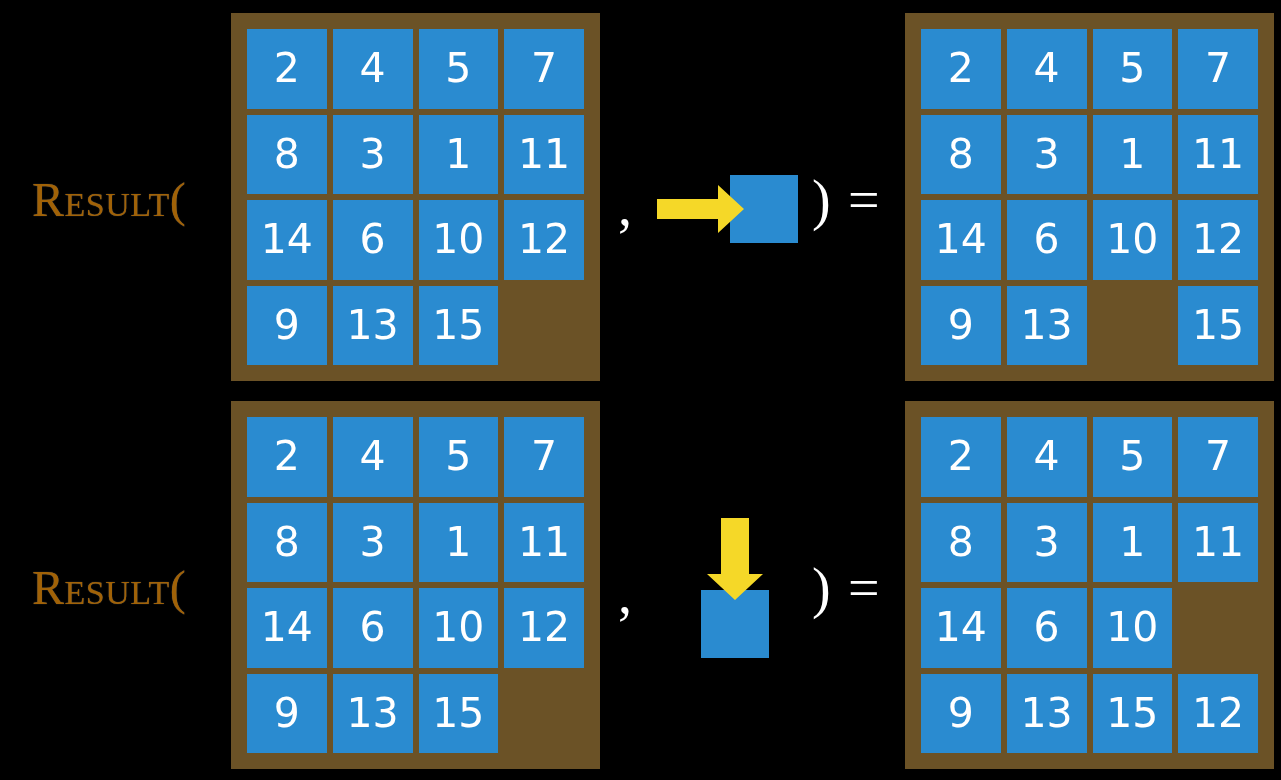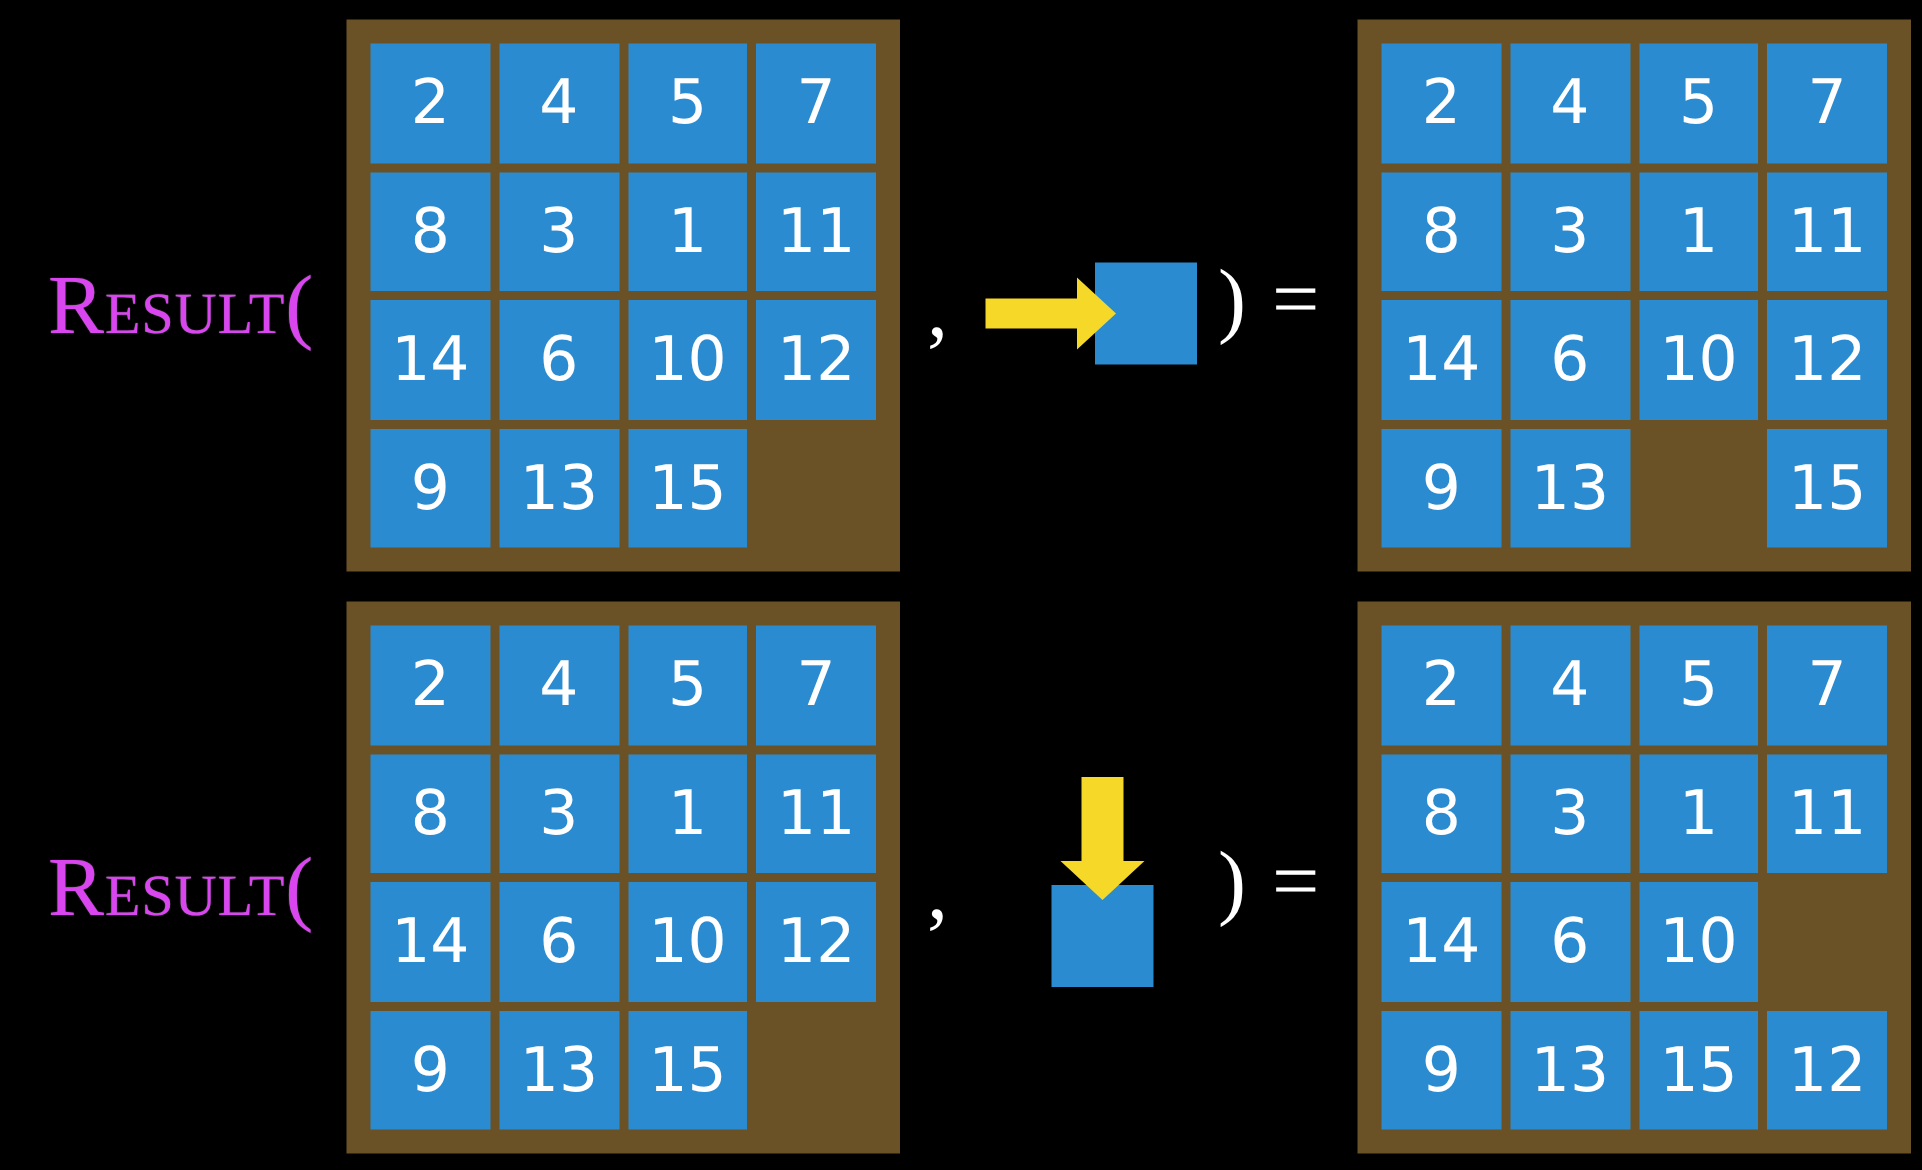--- a/index.html
+++ b/index.html
@@ -18,24 +18,24 @@
   .stage {
     position: absolute;
     left: 0; top: 0;
     width: 1281px;
     height: 780px;
   }
 
   
   .result-label {
     position: absolute;
-    color: #d946ef;
+    color: #a16207;
     font-family: "Liberation Serif", serif;
     font-variant: small-caps;
-    font-size: 56px;
+    font-size: 48px;
     line-height: 1;
     letter-spacing: 0.5px;
     white-space: nowrap;
     text-shadow: 0 0 1px rgba(255,255,255,0.35);
   }
 
   
   .board {
     position: absolute;
     background: #6b5226;

